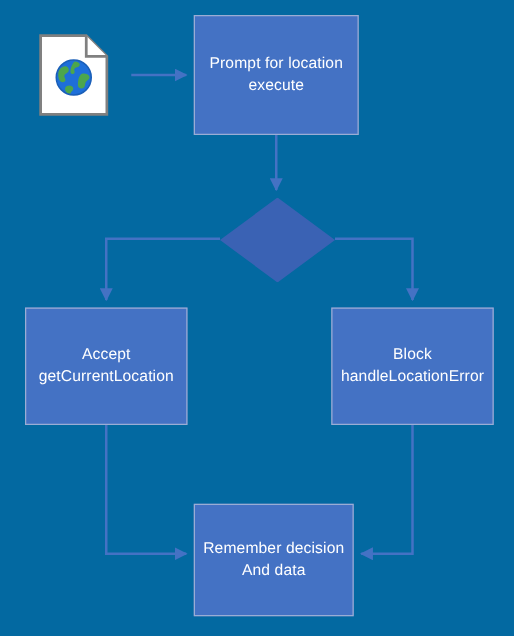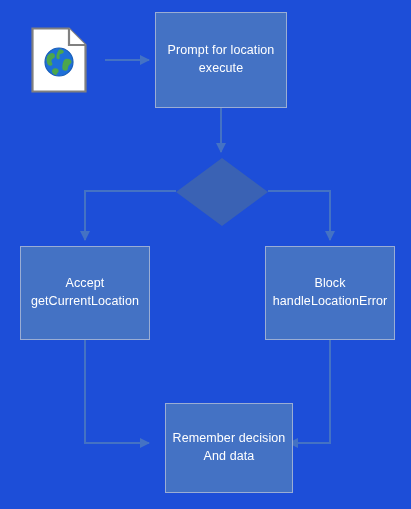--- a/index.html
+++ b/index.html
@@ -7,21 +7,21 @@
     padding: 0;
     background: #ffffff;
   }
   body {
     font-family: "Liberation Sans", sans-serif;
   }
   #diagram-canvas {
     position: relative;
     width: 411px;
     height: 509px;
-    background: #1d4ed8;
+    background: #0369a1;
     overflow: hidden;
   }
   #connector-layer {
     position: absolute;
     left: 0;
     top: 0;
     width: 411px;
     height: 509px;
   }
   .node {
@@ -40,21 +40,21 @@
     z-index: 3;
   }
   .node .label {
     display: block;
     padding: 0 4px;
     white-space: pre-line;
   }
   #node-prompt  { left: 155px; top: 12px;  width: 132px; height: 96px; }
   #node-accept  { left: 20px;  top: 246px; width: 130px; height: 94px; }
   #node-block   { left: 265px; top: 246px; width: 130px; height: 94px; }
-  #node-remember{ left: 165px; top: 403px; width: 128px; height: 90px; }
+  #node-remember{ left: 155px; top: 403px; width: 128px; height: 90px; }
 
   #node-decision {
     position: absolute;
     left: 176px;
     top: 158px;
     width: 92px;
     height: 68px;
     z-index: 3;
   }
   #node-decision .diamond-shape {

